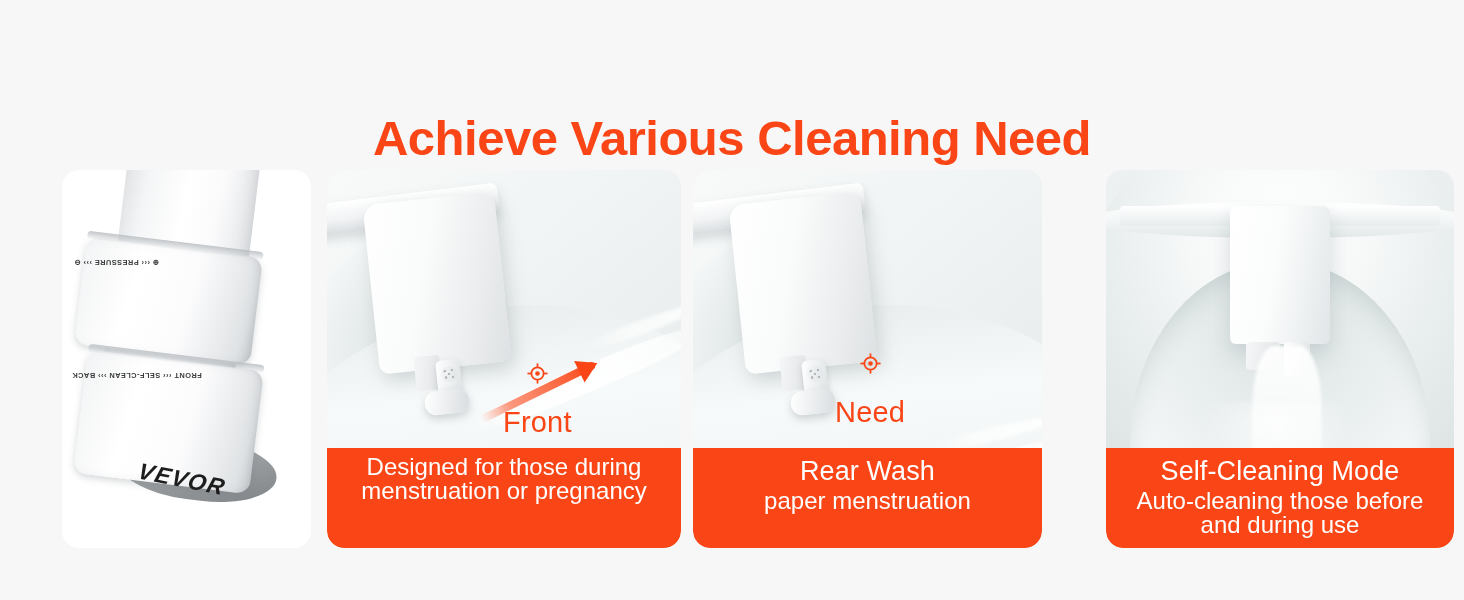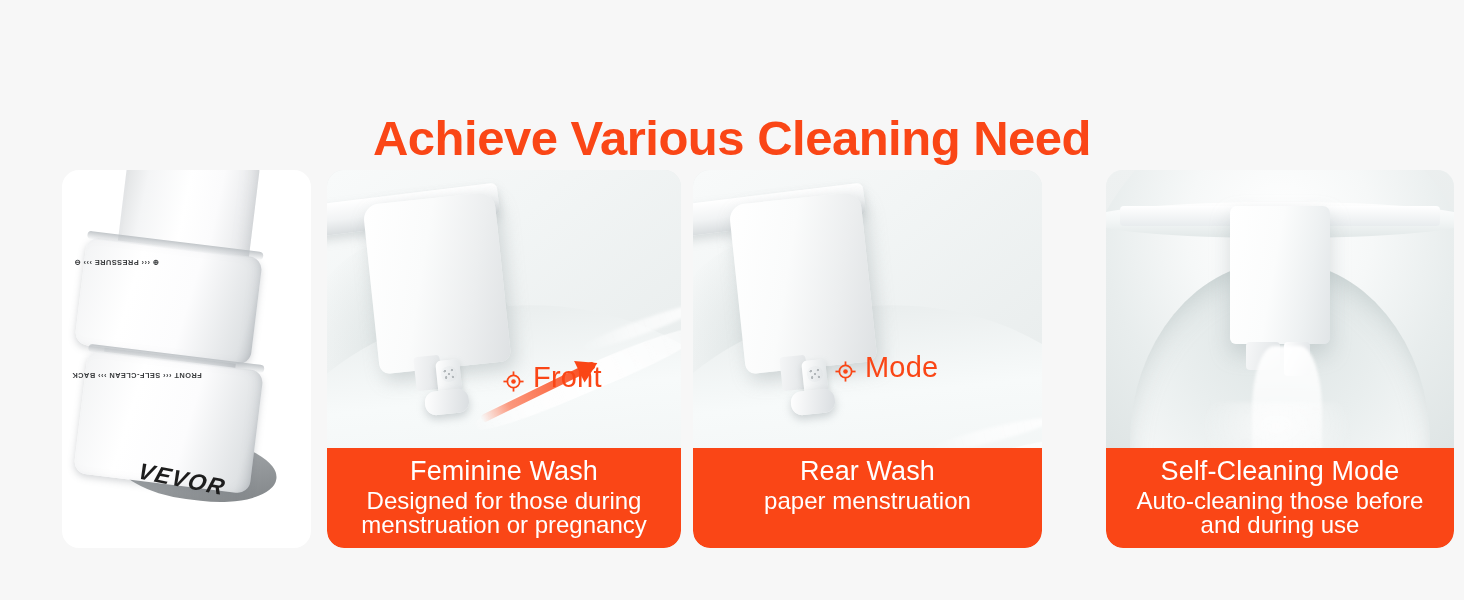--- a/index.html
+++ b/index.html
@@ -311,27 +311,28 @@
     border-bottom: 12px solid transparent;
     transform: translateY(-50%);
   }
   .arrow-2 { left: 148px; top: 218px; width: 126px; transform: rotate(-26deg); }
   .arrow-3 { left: 110px; top: 318px; width: 130px; transform: rotate(-20deg); }
 
   
   .pointer-label {
     position: absolute;
     display: flex;
-    align-items: flex-end;
-    gap: 9px;
+    align-items: center;
+    gap: 24px;
     color: #fa4616;
     font-size: 29px;
     line-height: 29px;
     letter-spacing: .2px;
     white-space: nowrap;
+    flex-direction: column;
   }
   .pointer-2 { left: 176px; top: 193px; }
   .pointer-3 { left: 142px; top: 183px; }
 
   .target-icon { width: 21px; height: 21px; display: block; flex: 0 0 auto; }
 
   
   .bowl4-outer {
     position: absolute;
     left: -10%;
@@ -507,21 +508,20 @@
             <line x1="12" y1="0.5" x2="12" y2="5" stroke="#fa4616" stroke-width="2"></line>
             <line x1="12" y1="19" x2="12" y2="23.5" stroke="#fa4616" stroke-width="2"></line>
             <line x1="0.5" y1="12" x2="5" y2="12" stroke="#fa4616" stroke-width="2"></line>
             <line x1="19" y1="12" x2="23.5" y2="12" stroke="#fa4616" stroke-width="2"></line>
           </svg>
           <span>Front</span>
         </div>
       </div>
 
       <div class="caption">
-        <div class="caption-title noselect">Feminine Wash</div>
         <div class="caption-sub noselect">Designed for those during</div>
         <div class="caption-sub noselect">menstruation or pregnancy</div>
       </div>
     </div>
 
     <div class="card card-scene card-3">
       <div class="scene">
         <div class="bowl-back"></div>
         <div class="bowl-shadow"></div>
         <div class="bowl-rim"></div>
@@ -537,21 +537,21 @@
 
         <div class="pointer-label pointer-3 noselect">
           <svg class="target-icon" viewBox="0 0 24 24">
             <circle cx="12" cy="12" r="7" fill="none" stroke="#fa4616" stroke-width="2"></circle>
             <circle cx="12" cy="12" r="2.6" fill="#fa4616"></circle>
             <line x1="12" y1="0.5" x2="12" y2="5" stroke="#fa4616" stroke-width="2"></line>
             <line x1="12" y1="19" x2="12" y2="23.5" stroke="#fa4616" stroke-width="2"></line>
             <line x1="0.5" y1="12" x2="5" y2="12" stroke="#fa4616" stroke-width="2"></line>
             <line x1="19" y1="12" x2="23.5" y2="12" stroke="#fa4616" stroke-width="2"></line>
           </svg>
-          <span>Mode</span>
+          <span>Need</span>
         </div>
       </div>
 
       <div class="caption">
         <div class="caption-title noselect">Rear Wash</div>
         <div class="caption-sub noselect">paper menstruation</div>
       </div>
     </div>
 
     <div class="card card-scene card-4">

